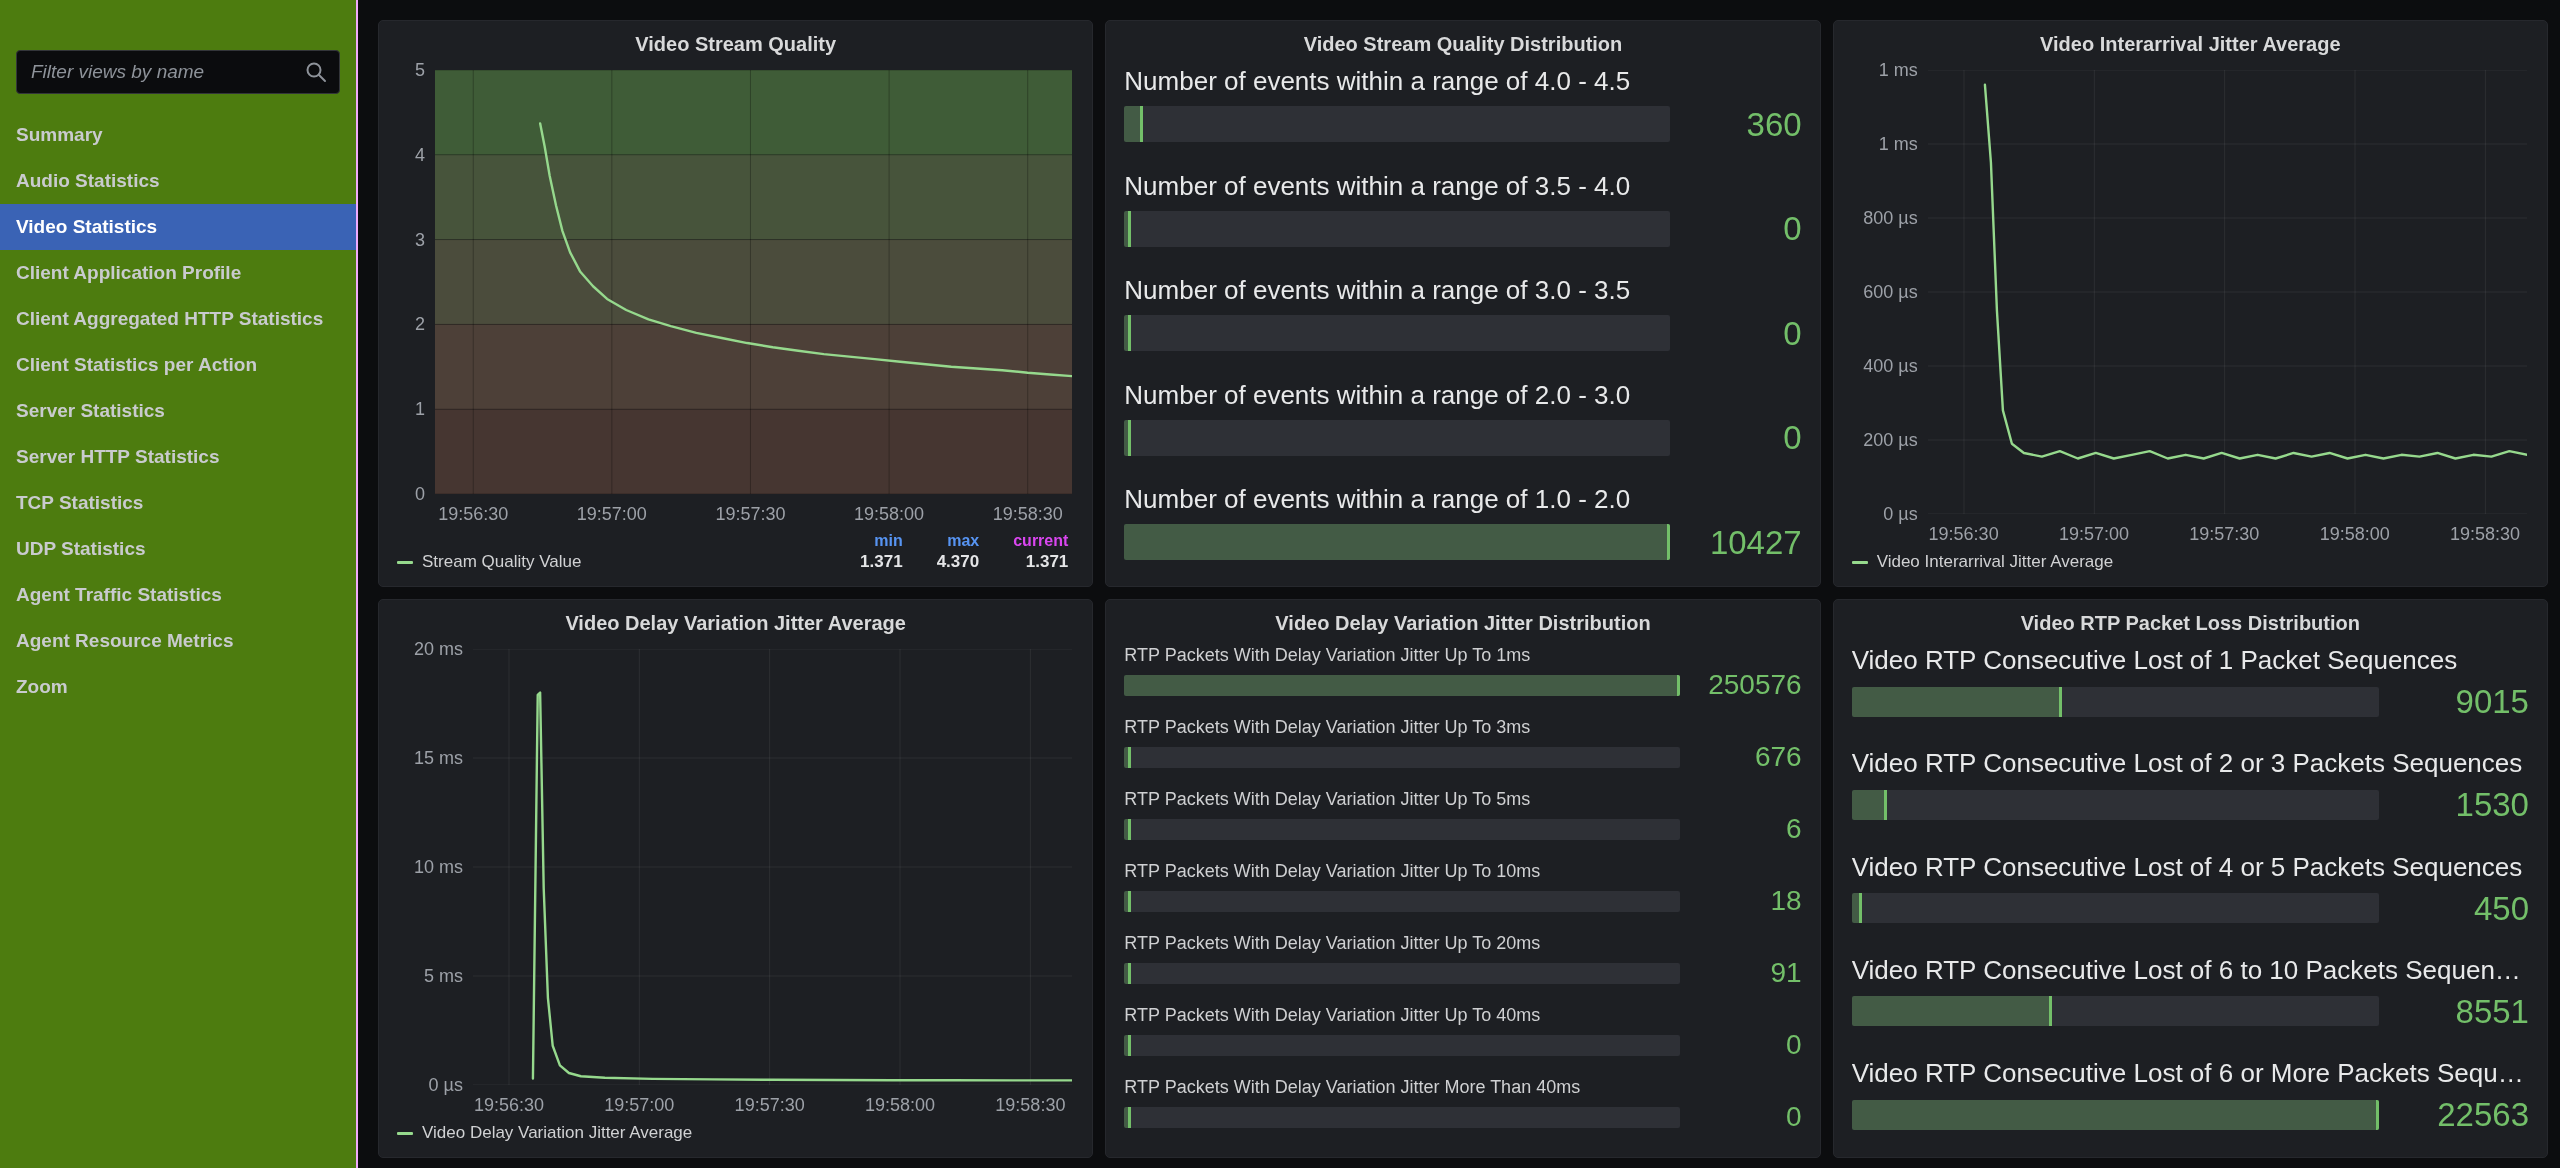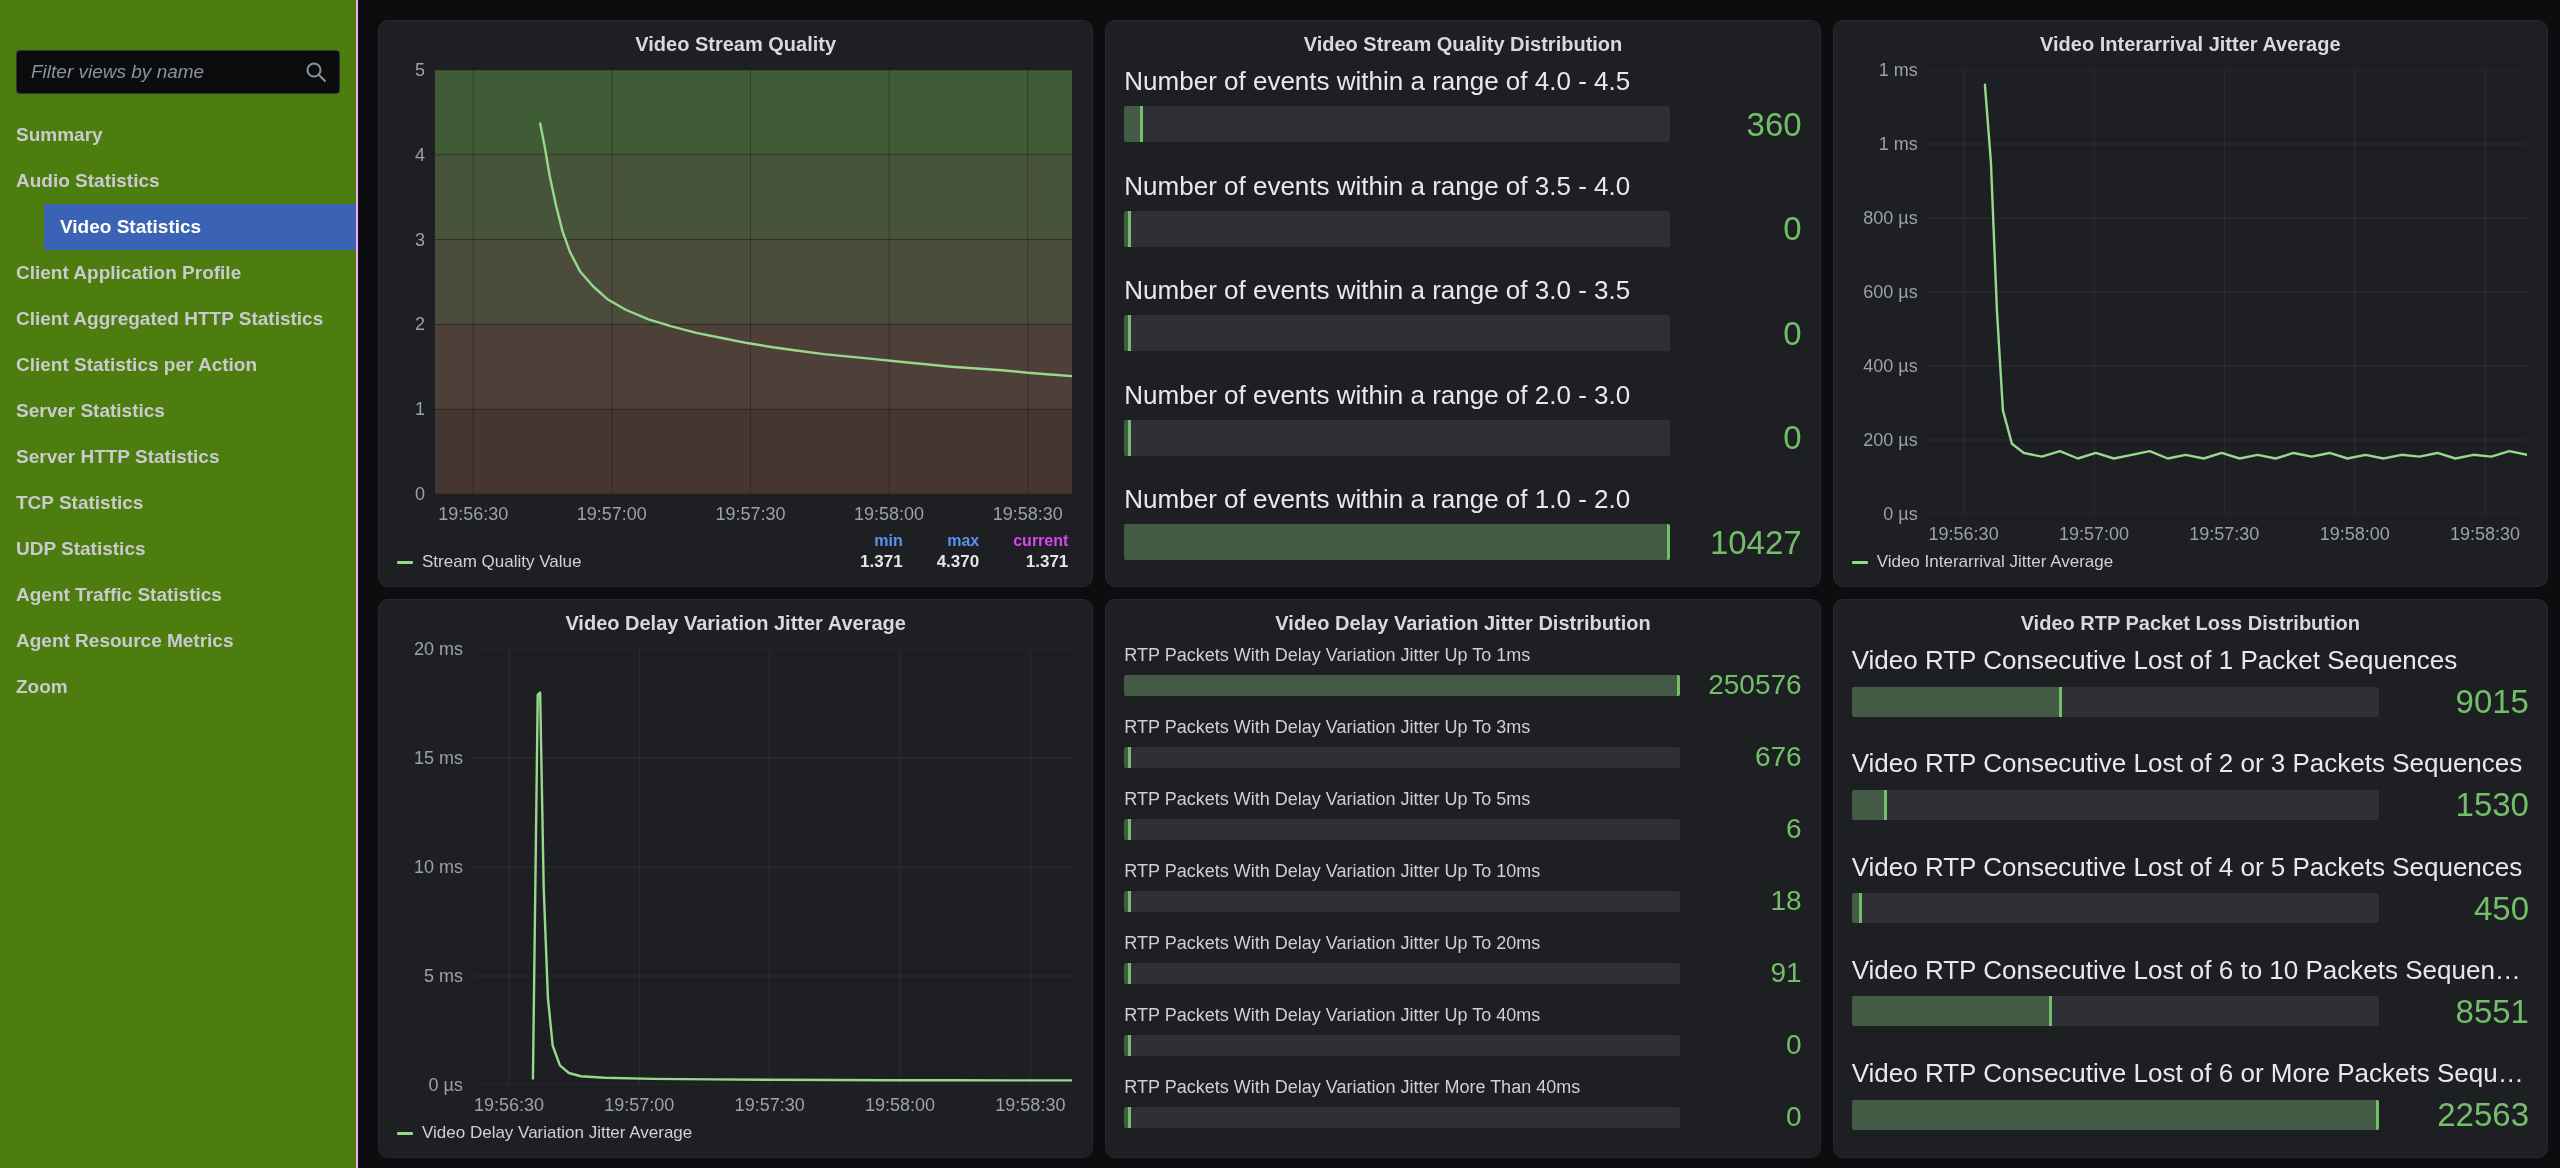--- a/index.html
+++ b/index.html
@@ -24,31 +24,31 @@
     padding:0 46px 0 14px; font-family:inherit; outline:none;
   }
   .filter-input::placeholder { color:#8e939a; font-style:italic; }
   .search-icon { position:absolute; right:12px; top:10px; width:24px; height:24px; }
   .side-menu { margin-top:14px; }
   .side-item {
     height:46px; line-height:46px; padding:0 16px;
     font-size:19px; font-weight:700; color:#c9cbce;
     white-space:nowrap; overflow:hidden; text-overflow:ellipsis; cursor:pointer;
   }
-  .side-item.active { background:#3a63b5; color:#ffffff;margin-left:44px; }
+  .side-item.active { background:#3a63b5; color:#ffffff; }
 
   
   .main {
     position:absolute; left:358px; right:0; top:0; bottom:0;
     padding:20px 12px 10px 20px;
     display:grid; grid-template-columns:repeat(3,1fr);
     grid-template-rows:567px minmax(0,1fr); gap:12px;
   }
   .panel {
-    background:#1d1f23; border:1px solid #26282d; border-radius:10px;
+    background:#1d1f23; border:1px solid #26282d; border-radius:5px;
     display:flex; flex-direction:column; min-width:0; min-height:0;justify-content:space-between;
   }
   .panel-title {
     text-align:center; font-size:20px; font-weight:600; color:#d8d9da;
     padding:12px 8px 4px; cursor:pointer; white-space:nowrap;
     overflow:hidden; text-overflow:ellipsis;
   }
 
   
   .chart-wrap { flex:1; display:flex; flex-direction:column; padding:10px 20px 10px 8px; min-height:0; }

